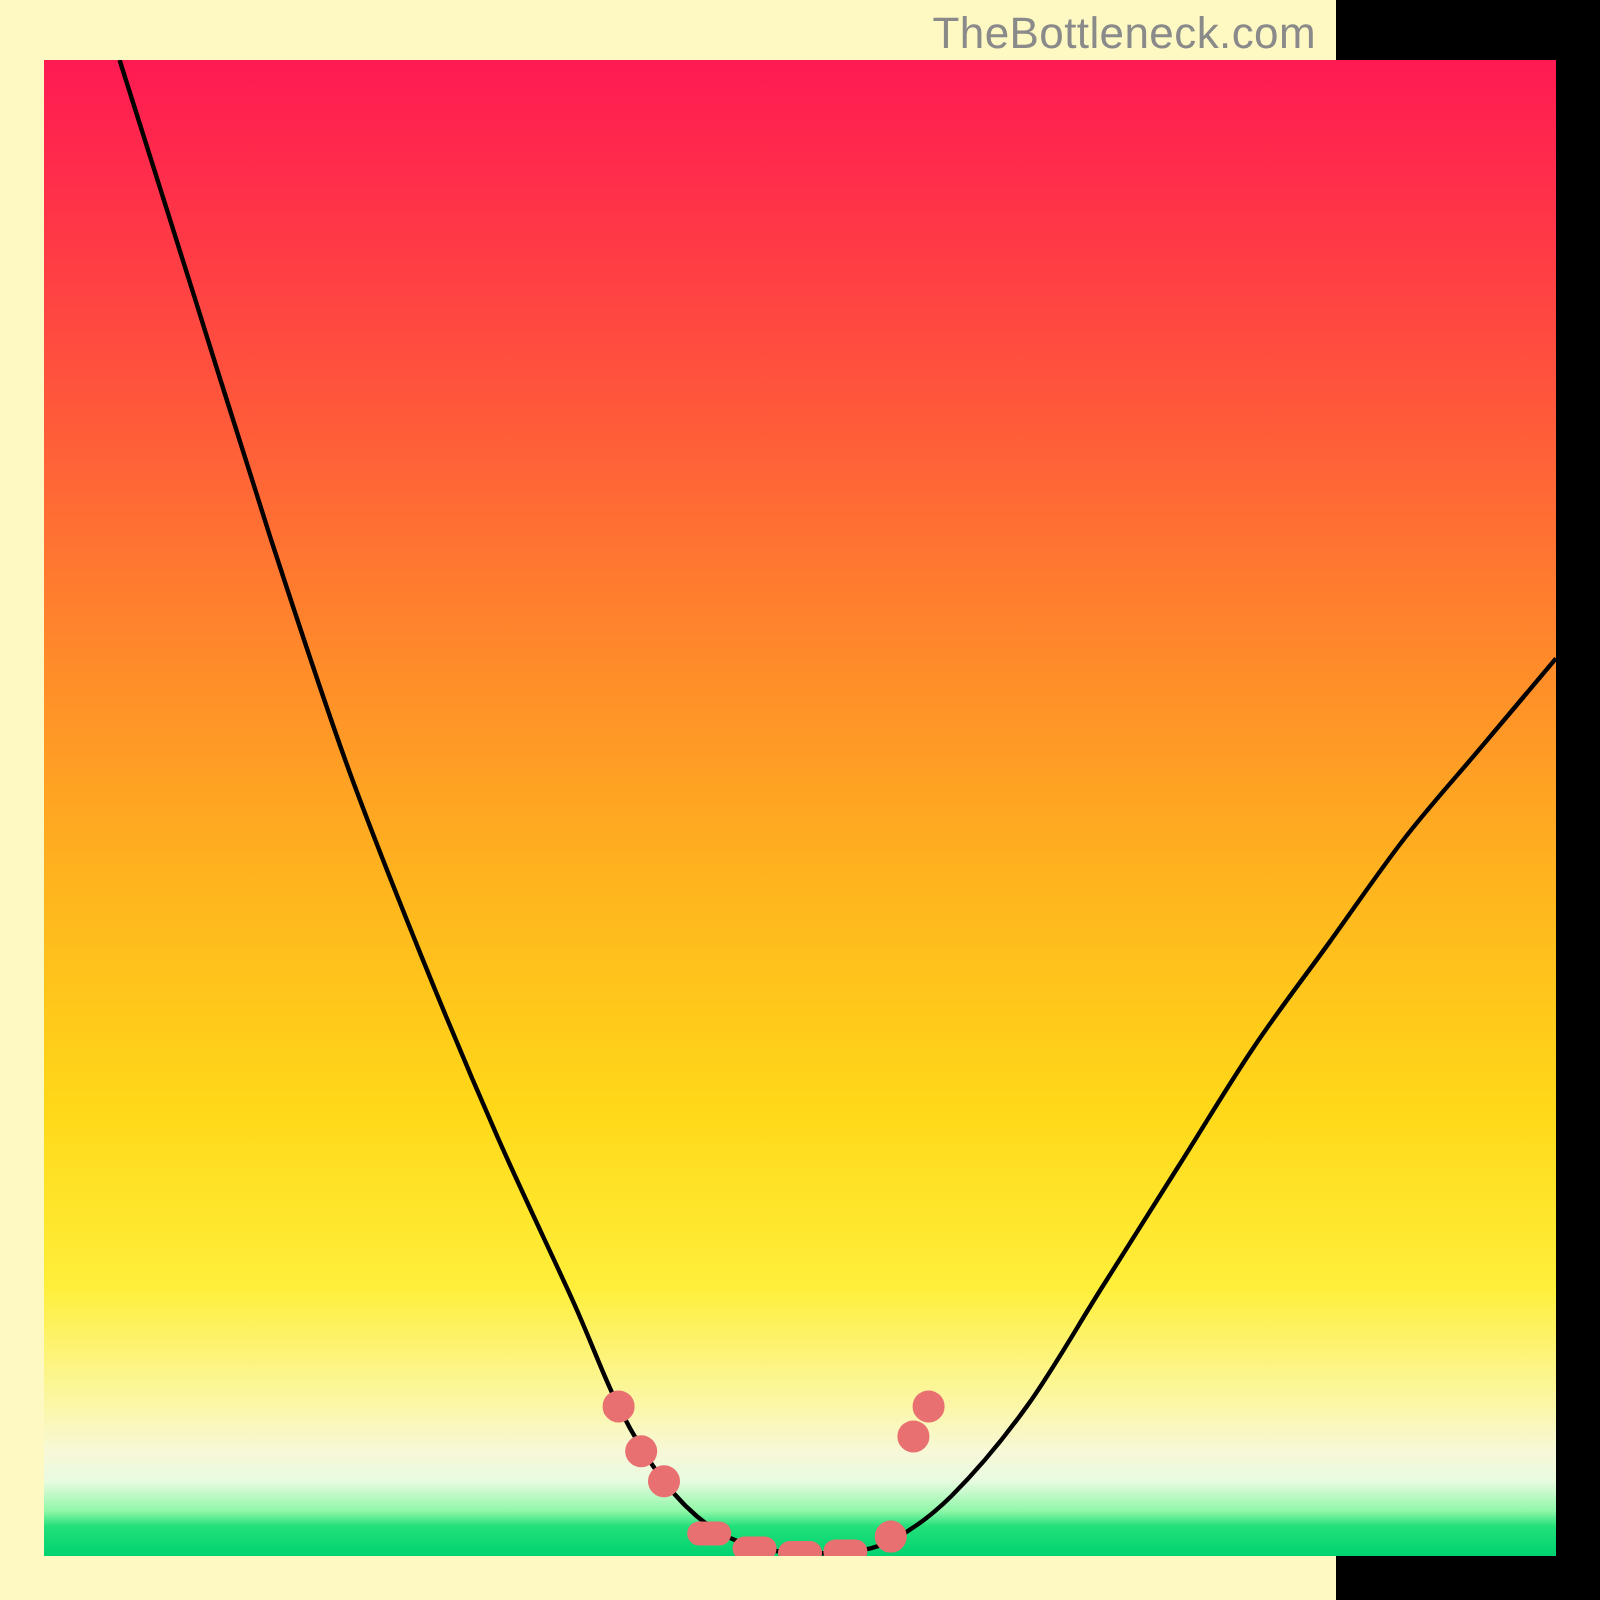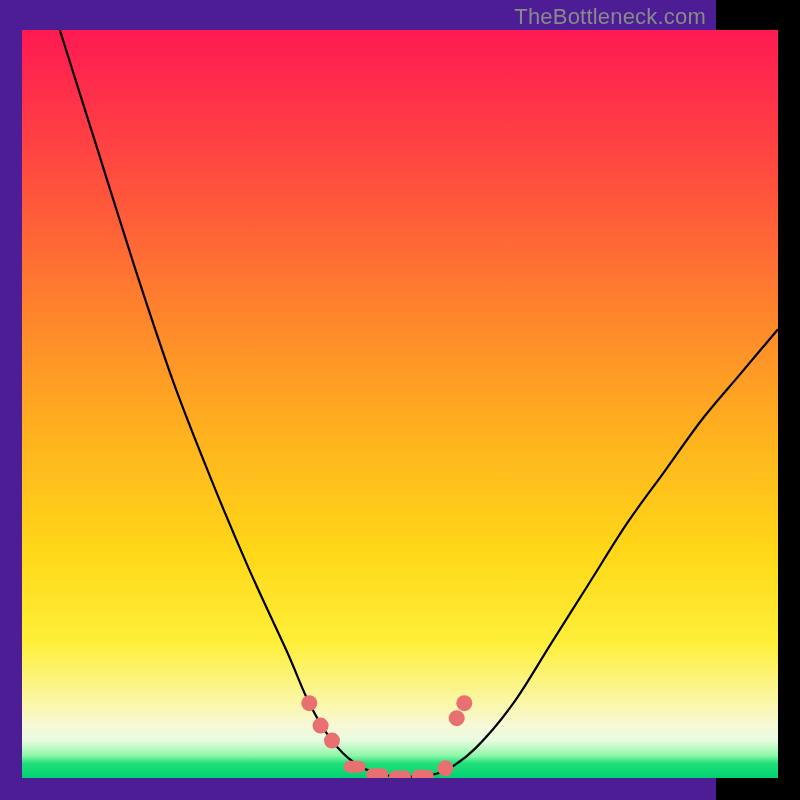--- a/index.html
+++ b/index.html
@@ -10,22 +10,21 @@
     background: #000;
     overflow: hidden;
     font-family: Arial, Helvetica, sans-serif;
   }
   .frame {
     position: absolute;
     top: 0;
     left: 0;
     width: 668px;
     height: 800px;
-    background: #4c1d95;
-    padding-left: 48px;
+    background: #fef9c3;
   }
   .plot-area {
     position: absolute;
     
     left: 22px;
     top: 30px;
     width: 756px;
     height: 748px;
   }
   .gradient {

